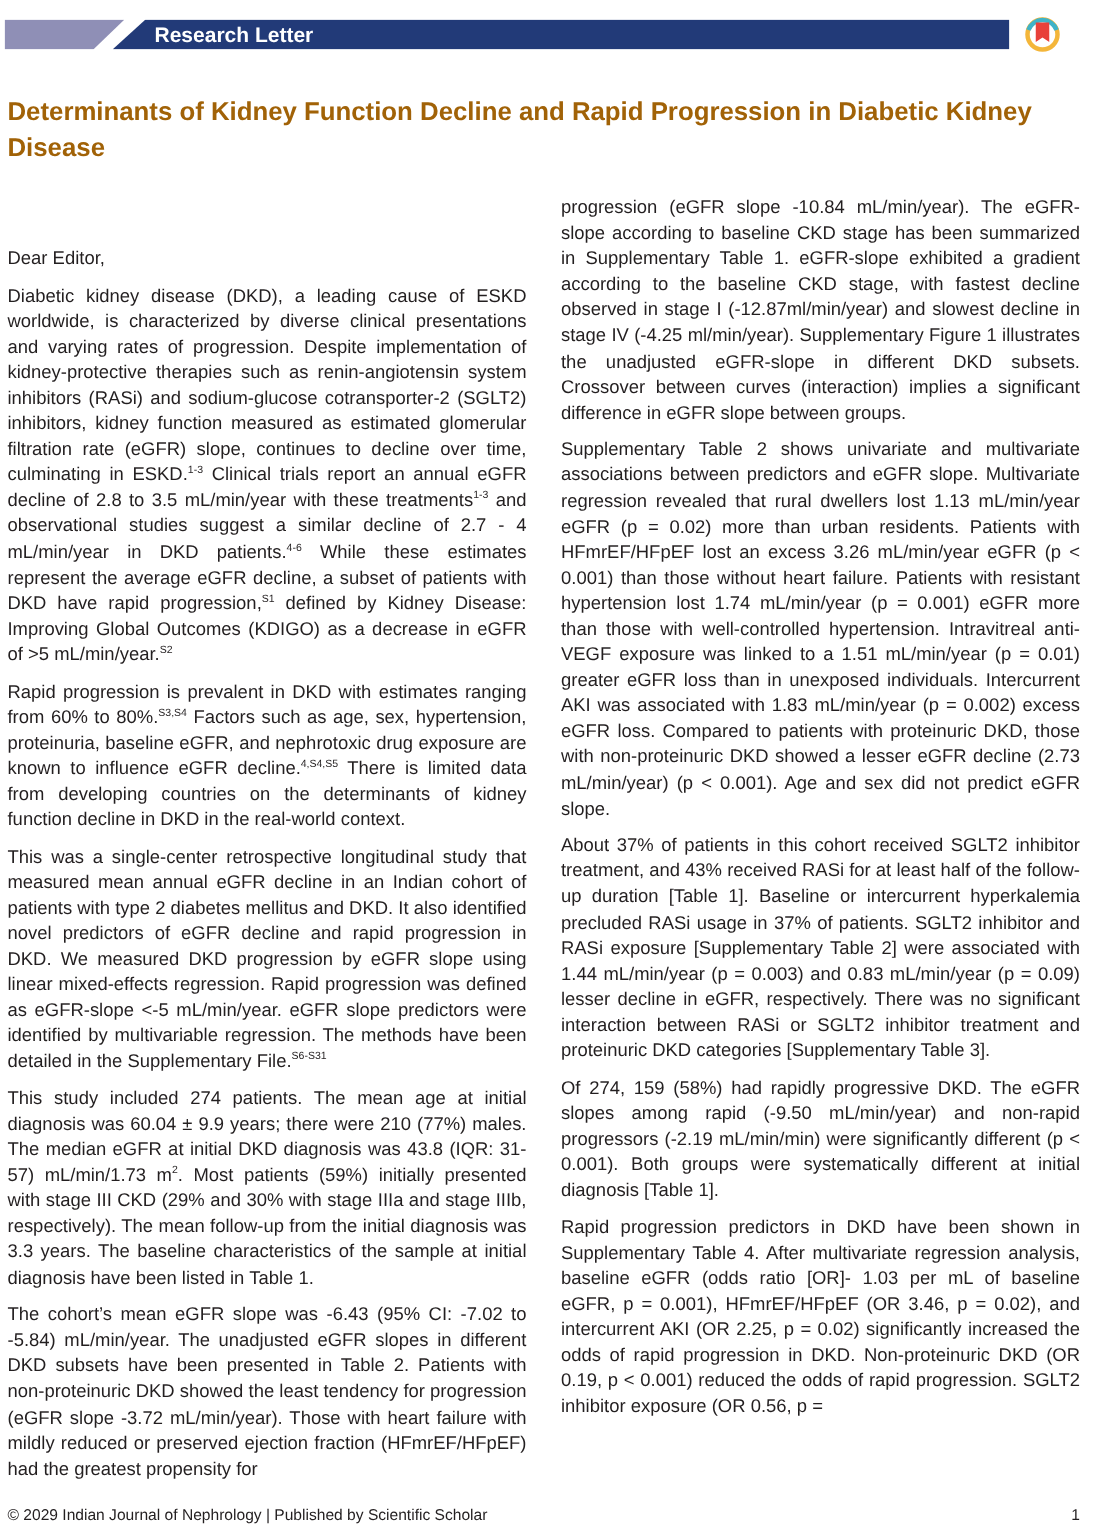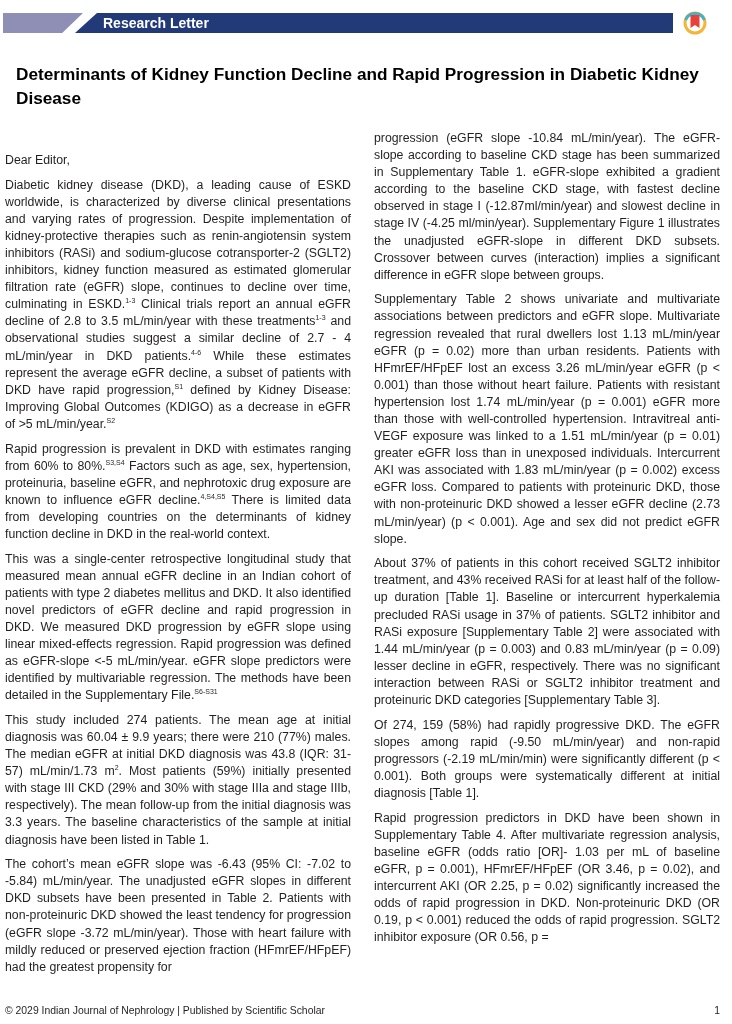--- a/index.html
+++ b/index.html
@@ -22,29 +22,29 @@
   }
   .hdr-label {
     position: absolute; left: 100px; top: 1px; height: 18px; line-height: 18px;
     color: #ffffff; font-weight: bold; font-size: 14px;
     font-family: "Liberation Sans", sans-serif;
   }
   .logo {
     position: absolute; left: 683px; top: 10px; width: 24px; height: 26px;
   }
   .title {
-    position: absolute; left: 16px; top: 62px; width: 710px;
-    color: #000000; font-weight: bold; font-size: 17.2px; line-height: 24px;
+    position: absolute; left: 5px; top: 62px; width: 710px;
+    color: #a16207; font-weight: bold; font-size: 17.2px; line-height: 24px;
     margin: 0;
   }
   .col {
     position: absolute; top: 152px; width: 346px;
     font-size: 12.3px; line-height: 17.1px; text-align: justify;
   }
-  .col.left { left: 5px; }
+  .col.left { left: 5px; margin-top: 12px; }
   .col.right { left: 374px; top: 130px; }
   .col p { margin: 0 0 7.5px 0; hyphens: none; }
   .col p.greet { margin-bottom: 7.5px; text-align: left; }
   sup { font-size: 7px; line-height: 0; vertical-align: 5px; }
   .footer {
     position: absolute; left: 5px; top: 1005px; font-size: 10.4px; color: #231f20;
   }
   .page-num {
     position: absolute; right: 12px; top: 1005px; font-size: 10.4px; color: #231f20;
   }

